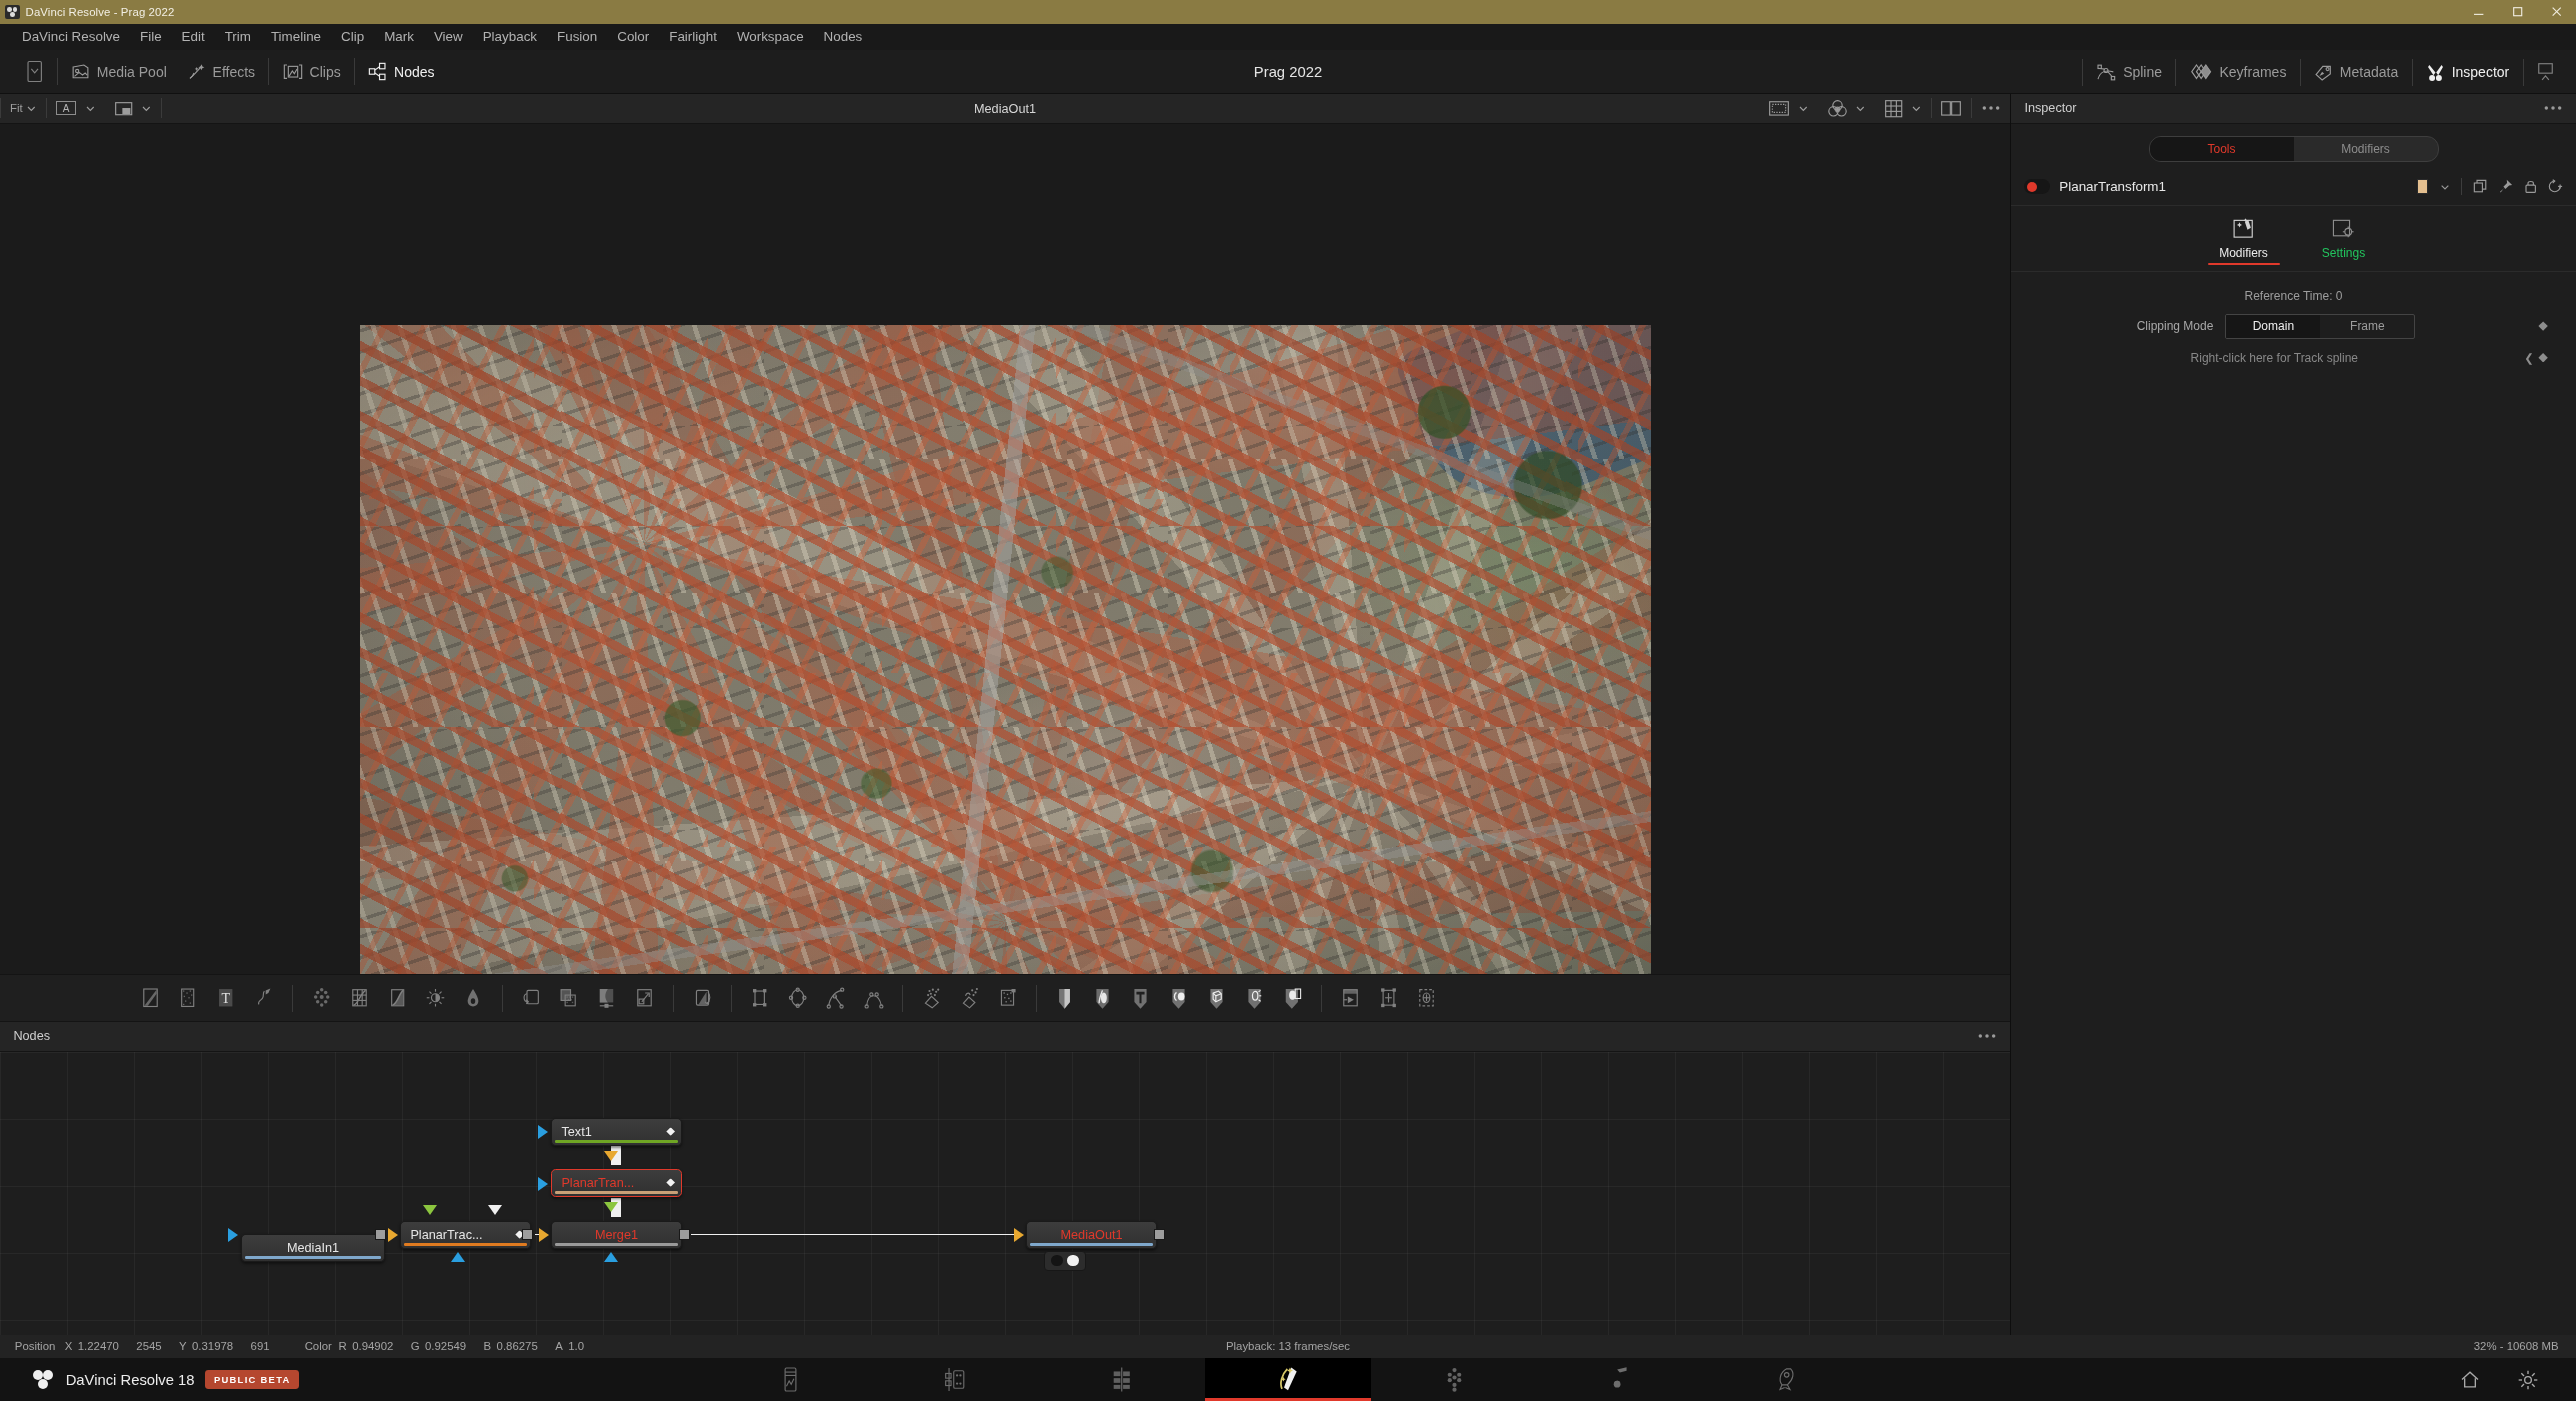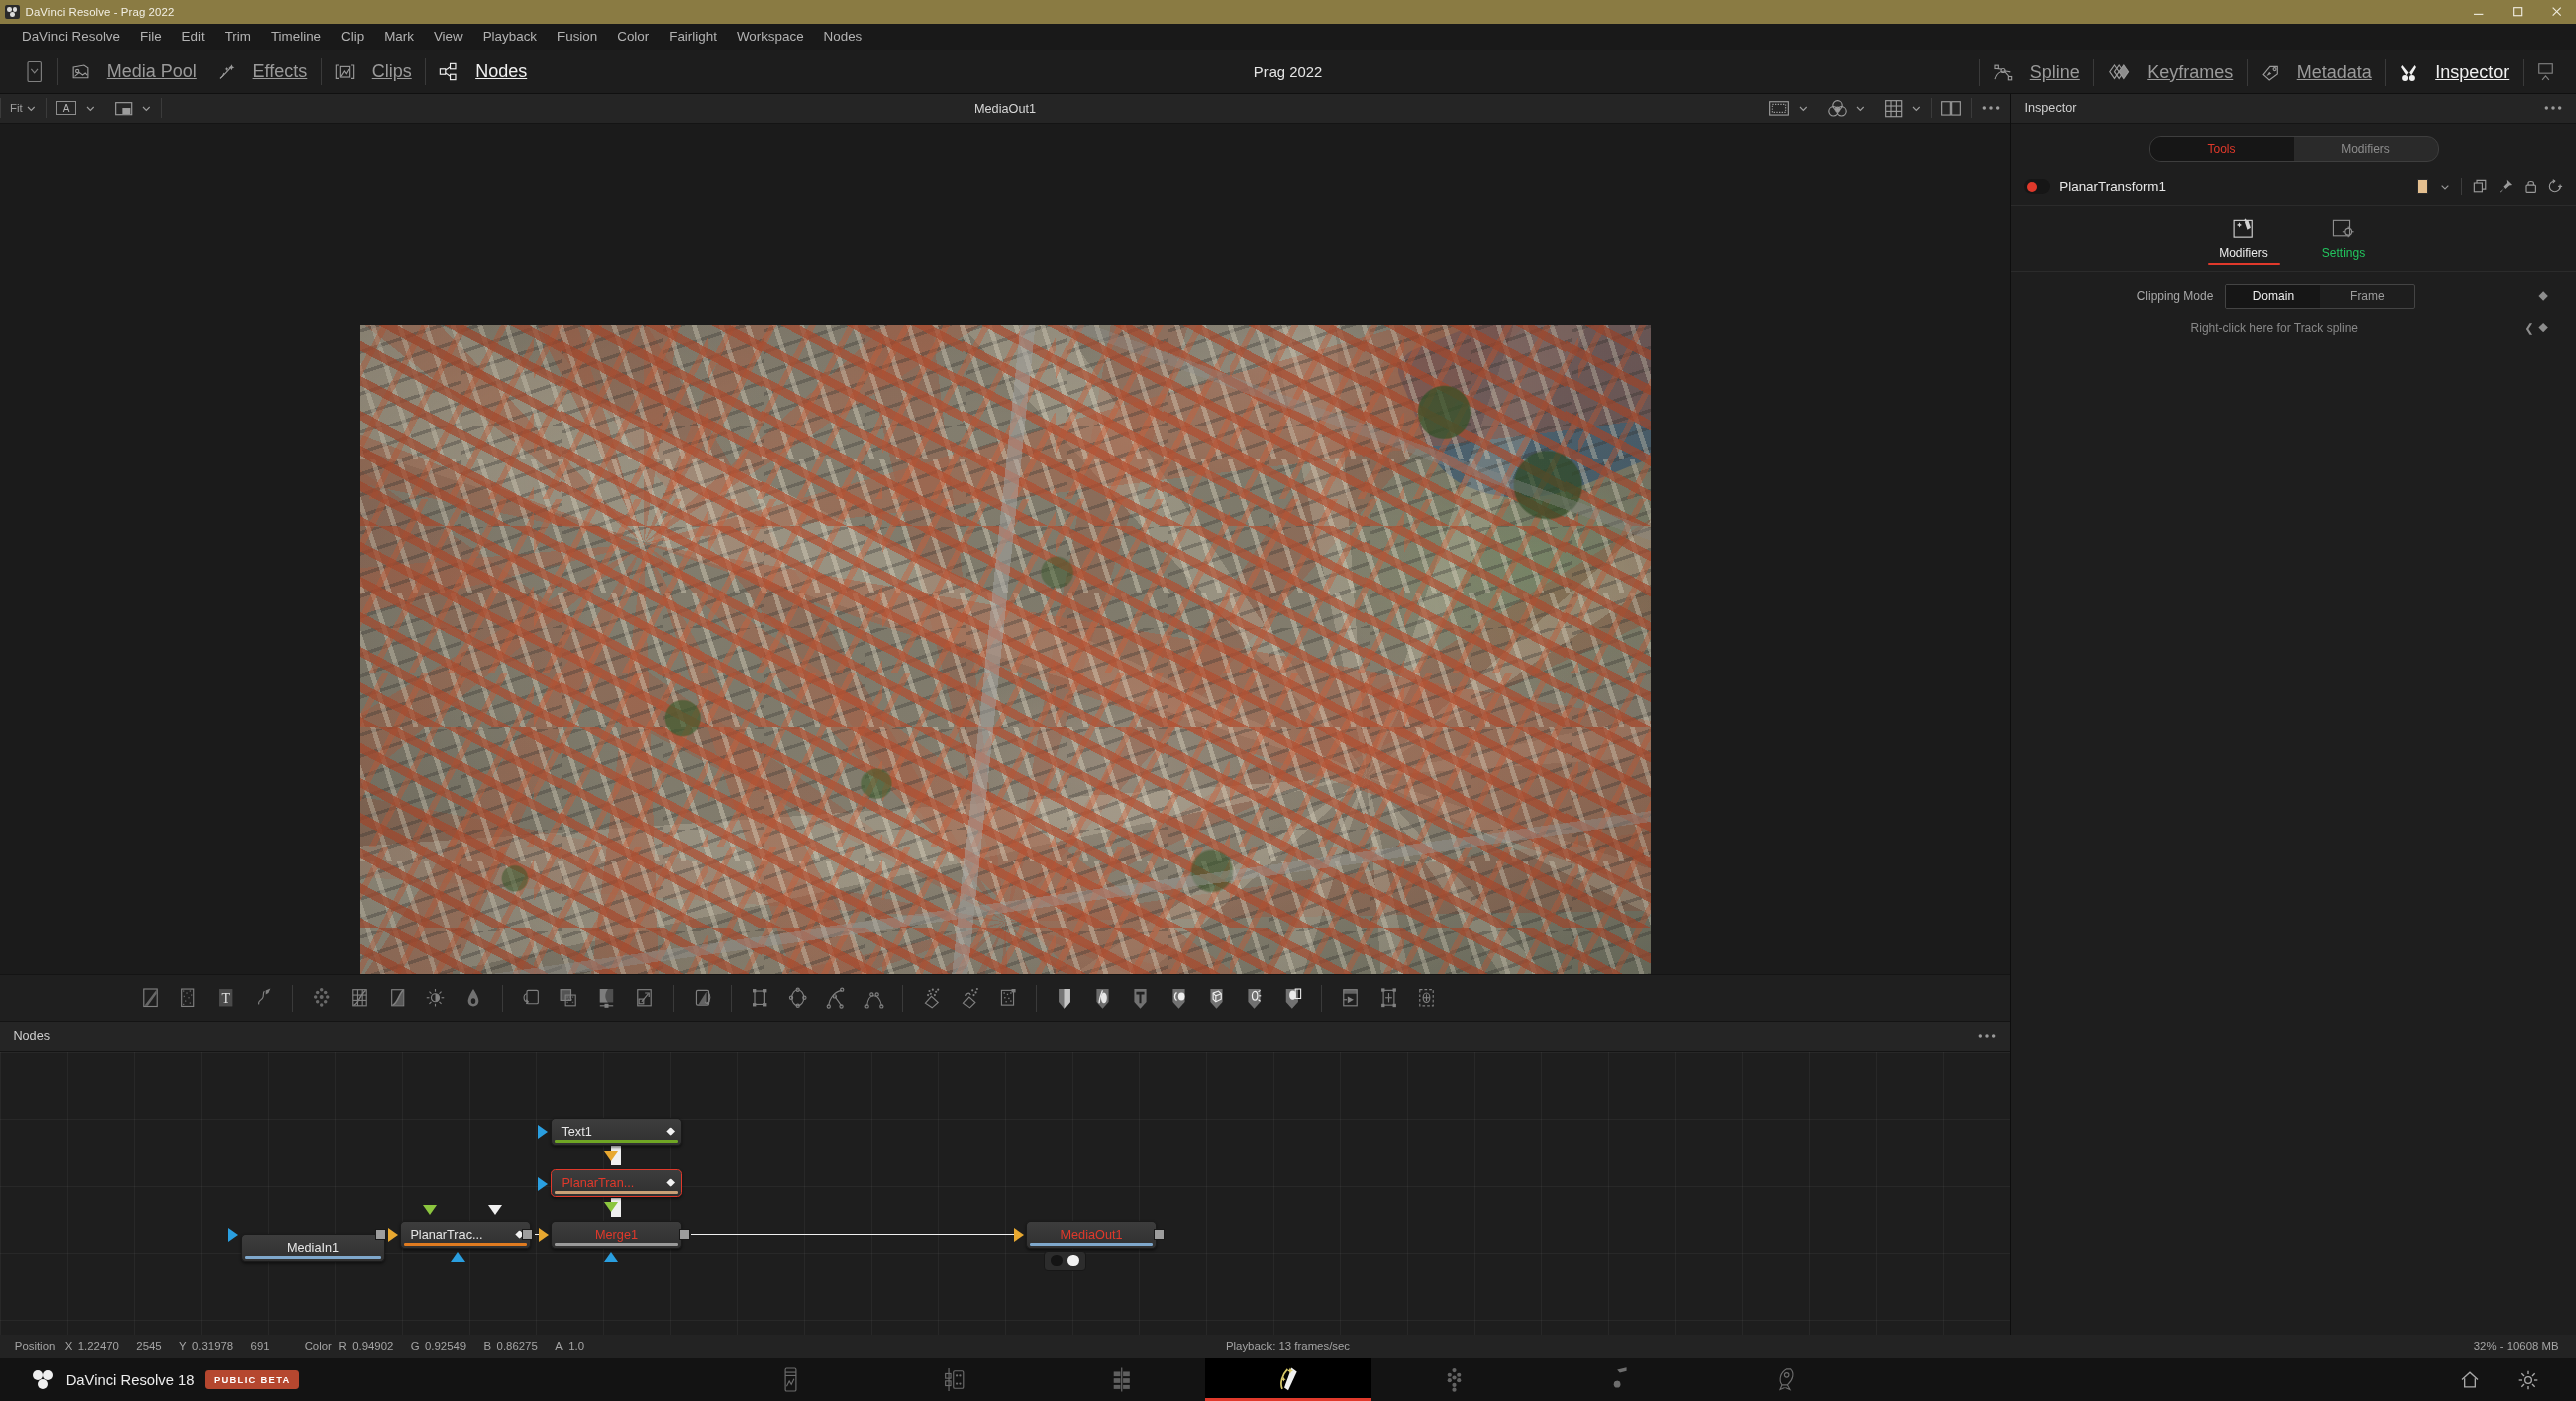--- a/index.html
+++ b/index.html
@@ -44,22 +44,22 @@
 
   
   .toolbar {
     position: absolute; left: 0; top: 50px; width: 2576px; height: 44px;
     background: #1d1d1d; border-bottom: 0.7px solid #101010;
     display: flex; align-items: center;
   }
   .tgroup { display: flex; align-items: center; height: 100%; }
   .tbsep { width: 0.7px; height: 27px; background: #3a3a3a; margin: 0 2.7px; }
   .tbitem {
-    display: flex; align-items: center; gap: 17px; padding: 0 10.7px; height: 31px;
-    color: #9a9a9a; font-size: 18px; border-radius: 2px; white-space: nowrap; text-decoration: underline;
+    display: flex; align-items: center; gap: 7px; padding: 0 10.7px; height: 31px;
+    color: #9a9a9a; font-size: 14px; border-radius: 2px; white-space: nowrap;
   }
   .tbitem.on { color: #f0f0f0; }
   .center-title {
     position: absolute; left: 0; right: 0; top: 50px; height: 44px;
     display: flex; align-items: center; justify-content: center;
     font-size: 14.8px; color: #e4e4e4; pointer-events: none;
   }
   .tb-right-group { position: absolute; right: 0; top: 50px; height: 44px; display: flex; align-items: center; }
 
   svg { display: block; overflow: visible; }
@@ -1304,20 +1304,21 @@
               <line x1="19" y1="22" x2="22" y2="22"></line>
               <line x1="32" y1="22" x2="35" y2="22"></line>
             </g>
         </svg>
         <div class="lb">Settings</div>
         <div class="ul"></div>
       </div>
     </div>
 
     <div class="ctrl-body">
+      <div class="reftime">Reference Time: 0</div>
       <div class="prow">
         <div class="plabel">Clipping Mode</div>
         <div class="pseg">
           <div class="act">Domain</div>
           <div>Frame</div>
         </div>
         <div style="margin-left:auto;padding-right:14.8px">
           <div class="kf-diamond"></div>
         </div>
       </div>

